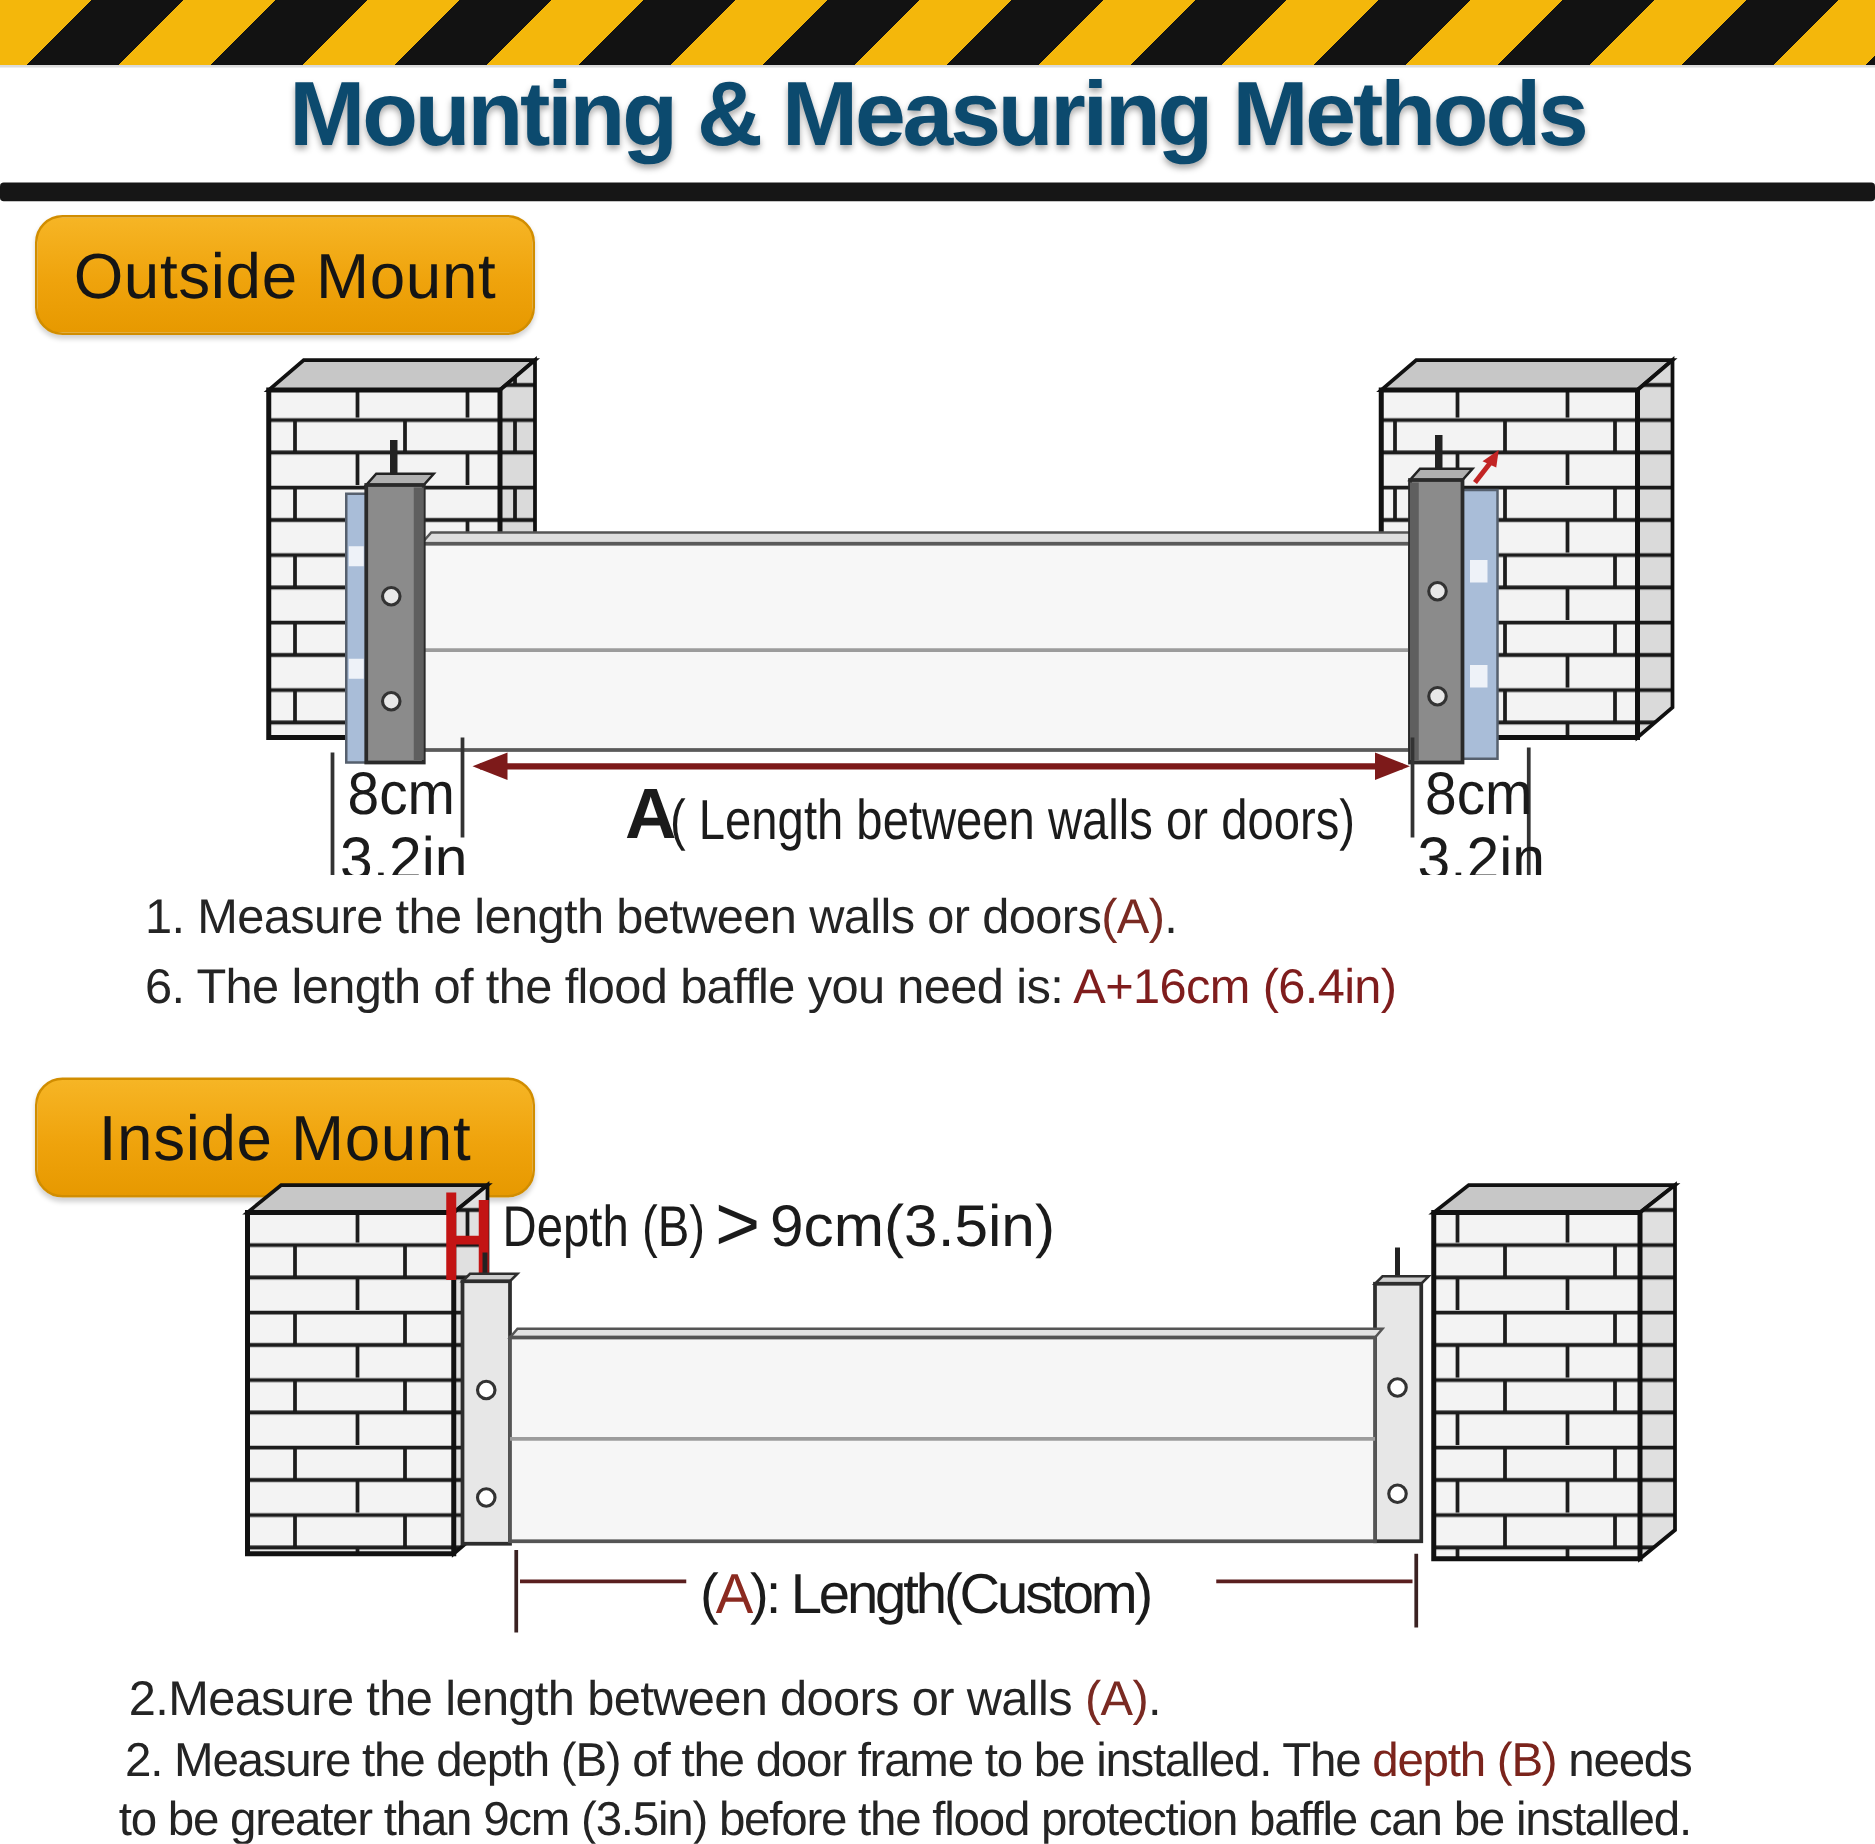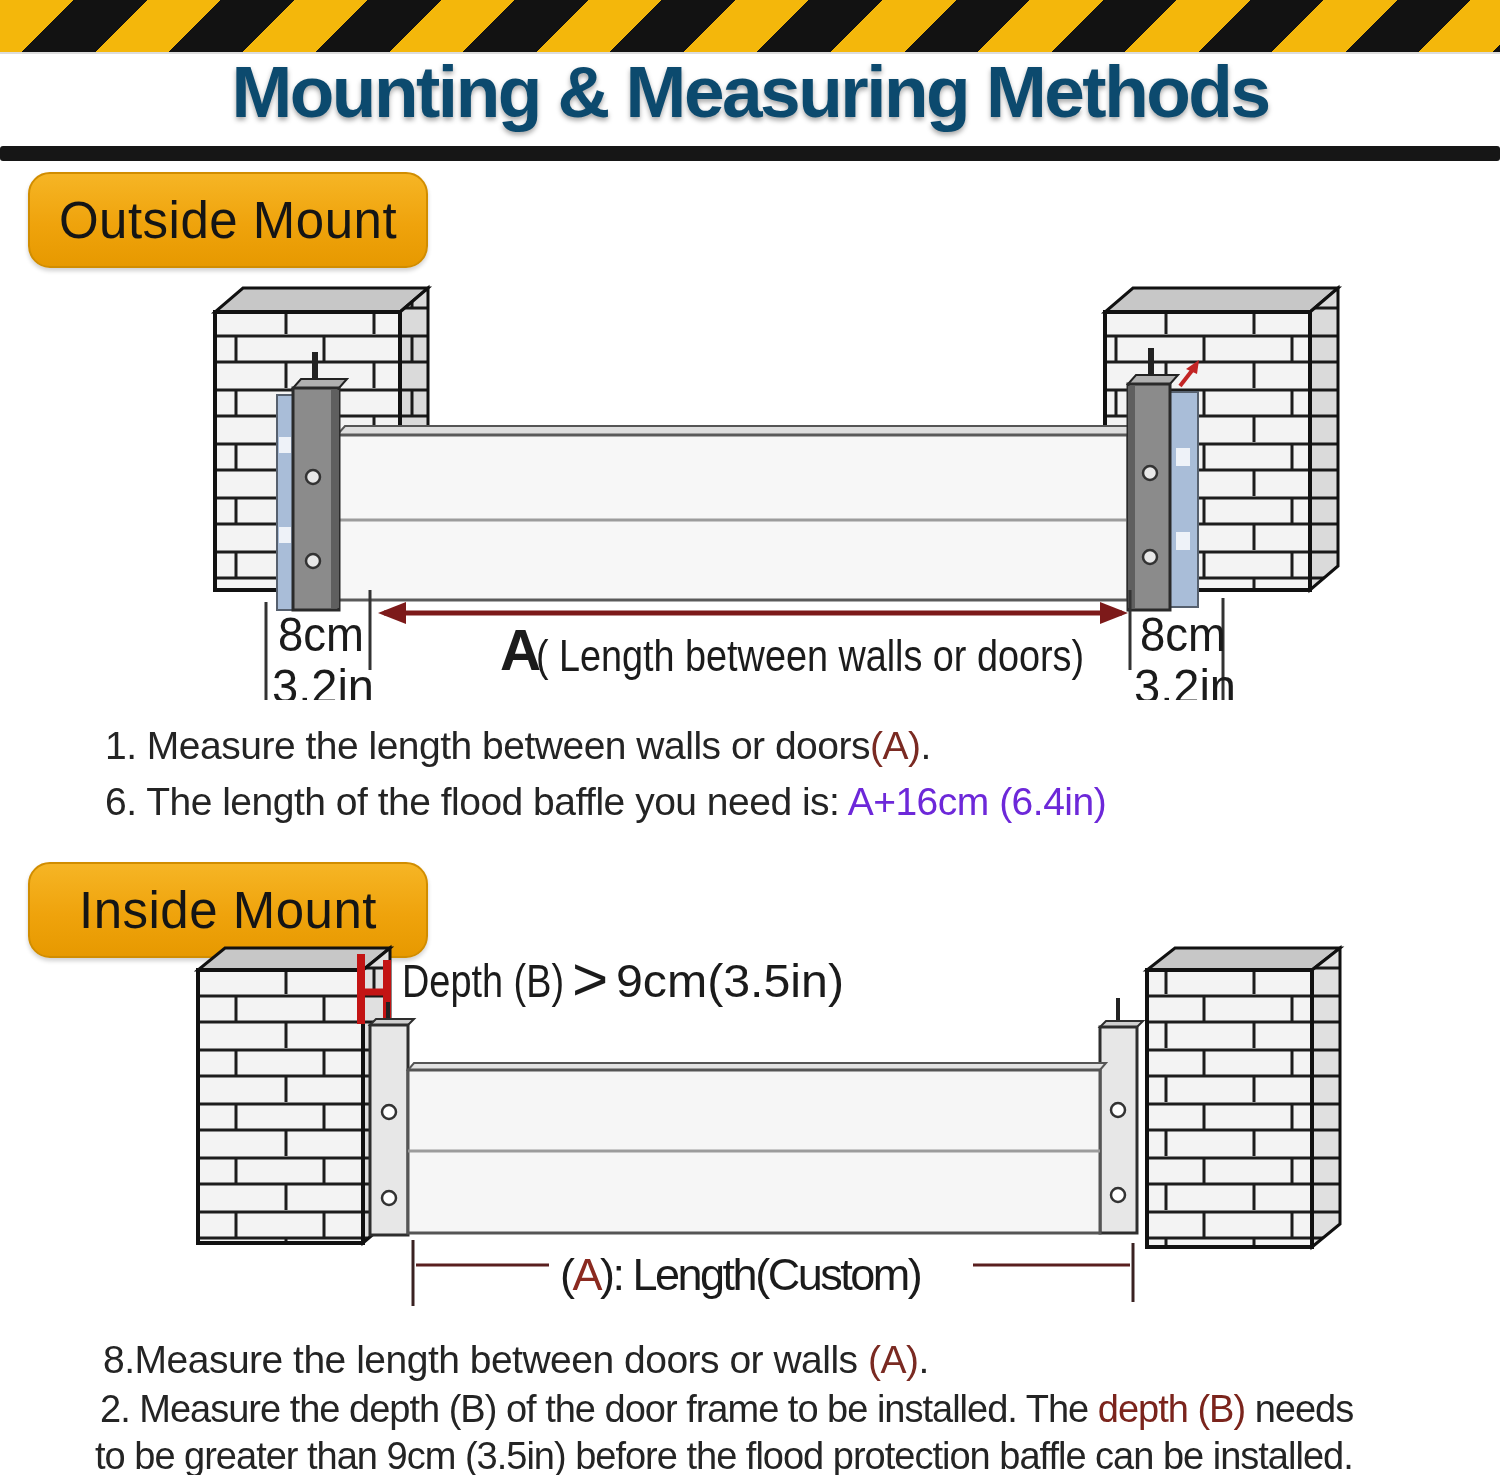--- a/index.html
+++ b/index.html
@@ -35,25 +35,25 @@
   .badge-outside{ top:172px; }
   .badge-inside{ top:838px;margin-top:24px; }
   .diagram{ position:absolute; left:0; }
   .diagram-outside{ top:280px; }
   .diagram-inside{ top:940px; }
   svg text{ font-family:"Liberation Sans","DejaVu Sans",sans-serif; fill:#1b1b1b; }
   .steps{
     position:absolute; font-size:39px; color:#242424; letter-spacing:-0.5px;
     line-height:56px; white-space:nowrap;
   }
-  .steps-outside{ left:105px; top:706px;margin-top:12px; }
+  .steps-outside{ left:116px; top:706px; }
   .steps-bottom-1{ left:103px; top:1332px; }
   .steps-bottom-2{ left:95px; top:1386px; font-size:38px; line-height:47px; letter-spacing:-1px; }
   .steps-bottom-2 .l1{ margin-left:5px; }
-  .red-formula{ color:#6d28d9; }
+  .red-formula{ color:#7f1d1d; }
   .red-a{ color:#7A2A22; }
   .red-depth{ color:#7B241C; }
 </style>
 </head>
 <body>
 
 <div class="caution-band"></div>
 <div class="page-title">Mounting &amp; Measuring Methods</div>
 <div class="title-divider"></div>
 
@@ -208,18 +208,18 @@
 
   <g>
     <path d="M413 300 V366" stroke="#3a2222" stroke-width="3"></path>
     <path d="M1133 303 V362" stroke="#3a2222" stroke-width="3"></path>
     <path d="M416 325 H549" stroke="#5a1f1f" stroke-width="3"></path>
     <path d="M973 325 H1130" stroke="#5a1f1f" stroke-width="3"></path>
     <text x="560" y="350" font-size="45" letter-spacing="-2.5"><tspan>(</tspan><tspan fill="#8B2A20">A</tspan><tspan>): Length(Custom)</tspan></text>
   </g>
 </svg>
 
-<div class="steps steps-bottom-1"><span>8.Measure the length between doors or walls </span><span class="red-a">(A)</span><span>.</span></div>
+<div class="steps steps-bottom-1"><span>2.Measure the length between doors or walls </span><span class="red-a">(A)</span><span>.</span></div>
 
 <div class="steps steps-bottom-2">
   <div class="l1"><span>2. Measure the depth (B) of the door frame to be installed. The </span><span class="red-depth">depth (B)</span><span> needs</span></div>
   <div class="l2"><span>to be greater than 9cm (3.5in) before the flood protection baffle can be installed.</span></div>
 </div>
 
 </body></html>

